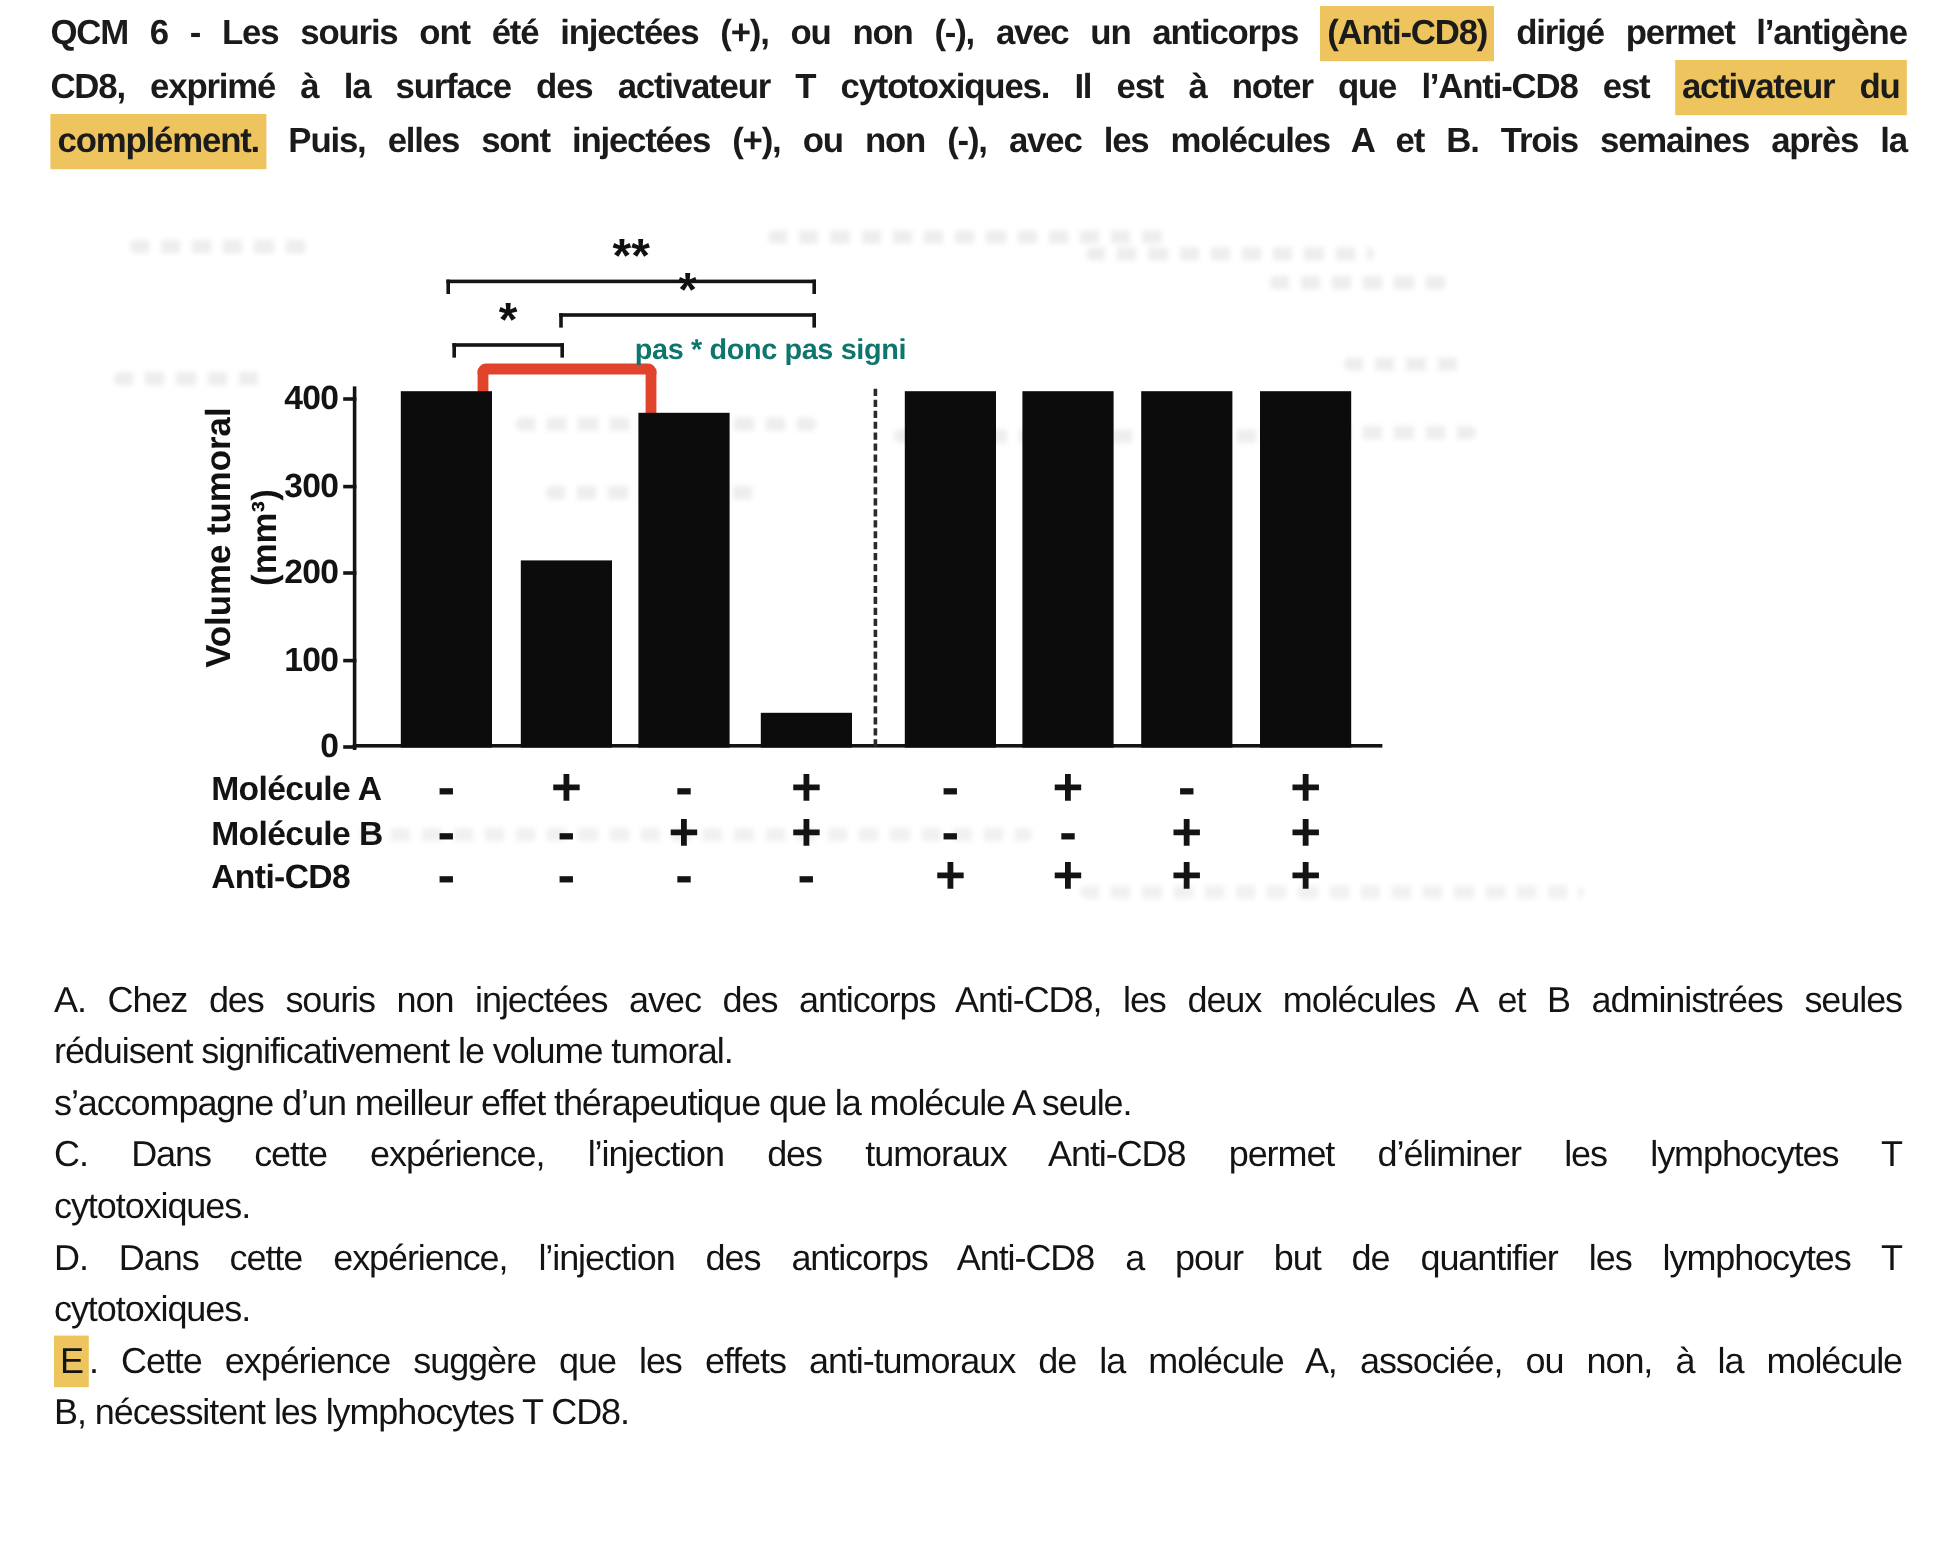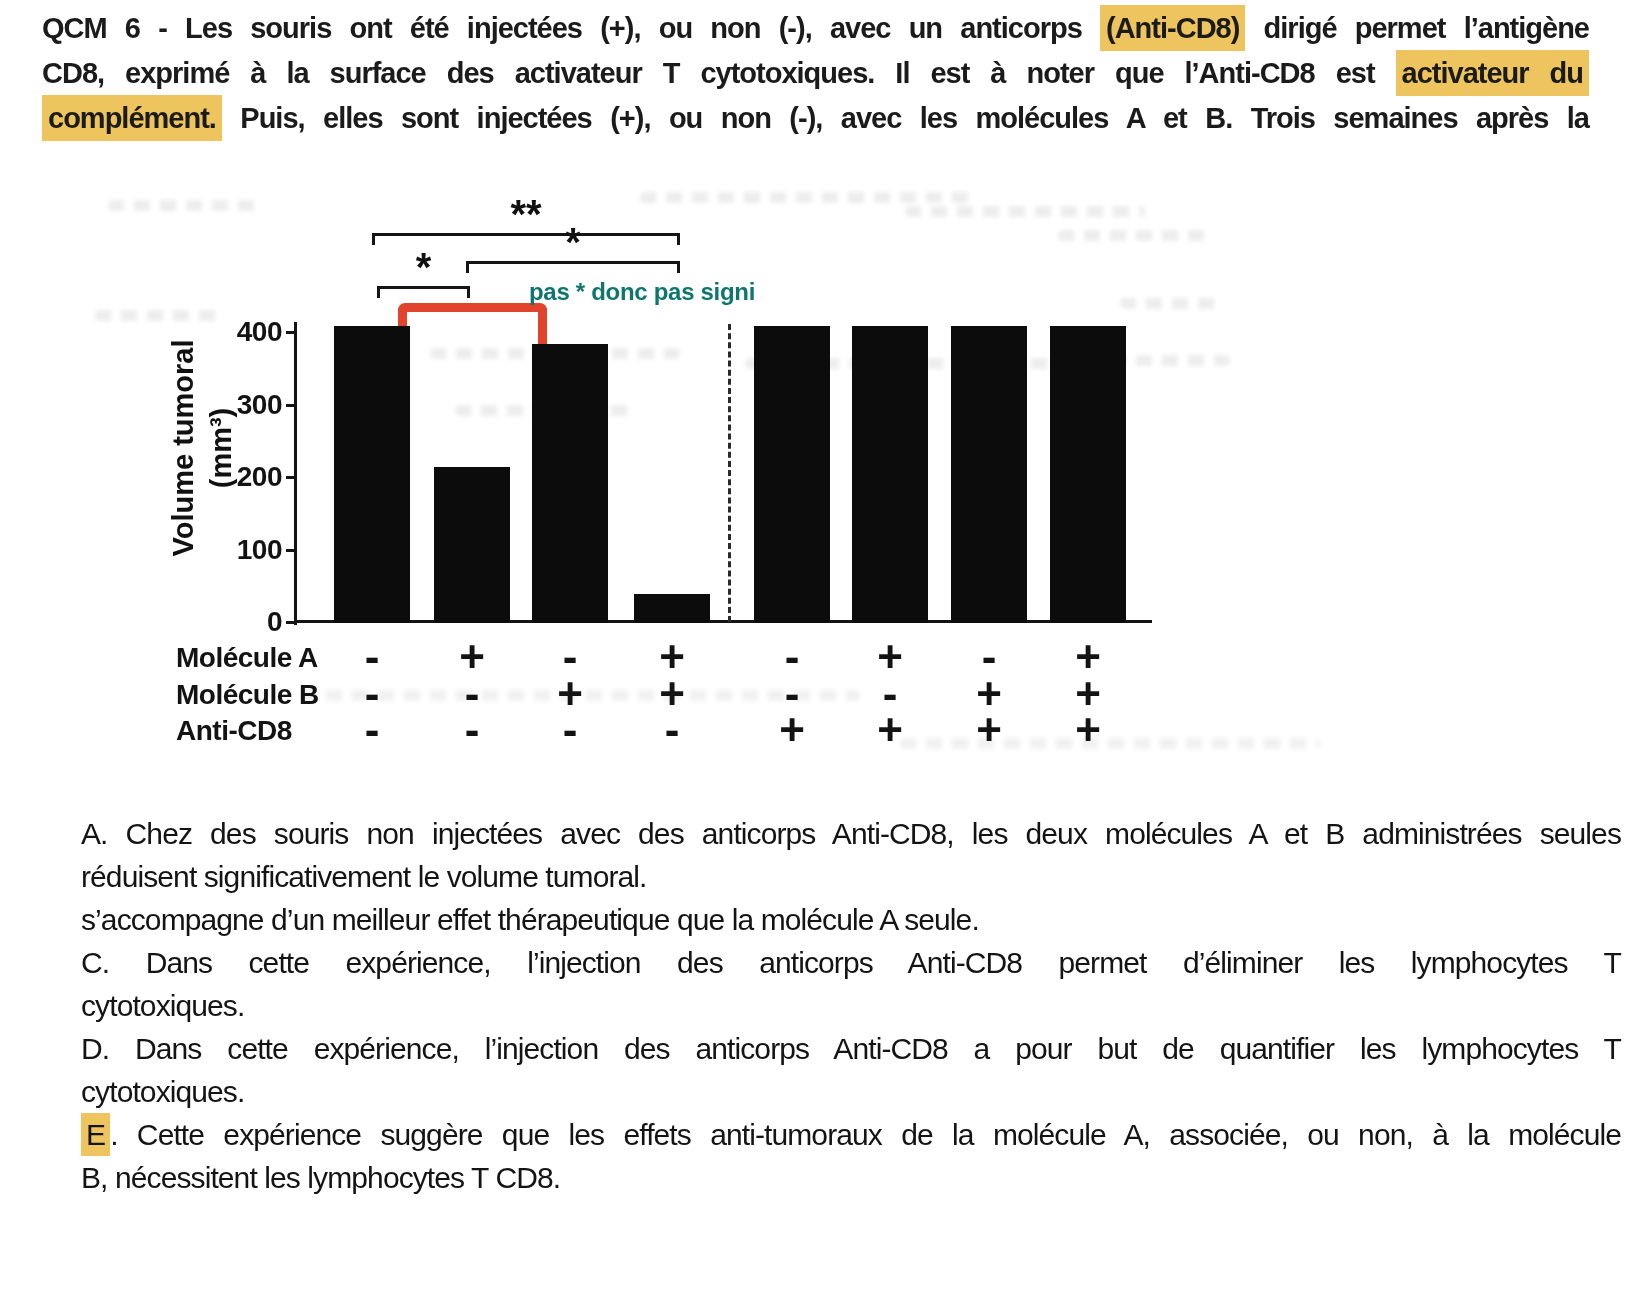--- a/index.html
+++ b/index.html
@@ -21,21 +21,21 @@
   .haxis{left:294px;top:430px;width:858px;height:3px;background:#141414;}
   .redh{left:398px;top:113px;width:149px;height:9px;background:#e1432c;border-radius:7px 7px 0 0;}
   .redl{left:398px;top:118px;width:9px;height:29px;background:#e1432c;}
   .redr{left:538px;top:118px;width:9px;height:47px;background:#e1432c;}
   .redtext{left:529px;top:88px;width:280px;font:bold 24px/28px "Liberation Sans",sans-serif;
            color:#0f766e;letter-spacing:-0.3px;white-space:nowrap;}
   .sm{opacity:.15;filter:blur(2px);height:11px;border-radius:5px;
       background:repeating-linear-gradient(90deg,#8a8a8a 0 16px,transparent 16px 26px);}
   
   .options{position:absolute;left:45px;top:812px;width:1540px;color:#141414;
-           font-size:30px;letter-spacing:-0.9px;margin-left:36px;}
+           font-size:30px;letter-spacing:-0.9px;}
   .oline{height:43px;line-height:43px;text-align:justify;white-space:nowrap;}
   .oline.jl{text-align-last:justify;}
   .oline.ll{text-align-last:left;}
   .ehl{background:#edc45d;padding:5px 5px;}
 </style>
 </head>
 <body>
 
 <div>
 
@@ -120,21 +120,21 @@
       <div style="position: absolute; left: 768px; top: 523px; width: 48px; height: 36px; text-align: center; color: rgb(19, 19, 19); font: bold 44px / 34px &quot;Liberation Sans&quot;, sans-serif;">+</div>
       <div style="position: absolute; left: 866px; top: 523px; width: 48px; height: 36px; text-align: center; color: rgb(19, 19, 19); font: bold 44px / 34px &quot;Liberation Sans&quot;, sans-serif;">+</div>
       <div style="position: absolute; left: 965px; top: 523px; width: 48px; height: 36px; text-align: center; color: rgb(19, 19, 19); font: bold 44px / 34px &quot;Liberation Sans&quot;, sans-serif;">+</div>
       <div style="position: absolute; left: 1064px; top: 523px; width: 48px; height: 36px; text-align: center; color: rgb(19, 19, 19); font: bold 44px / 34px &quot;Liberation Sans&quot;, sans-serif;">+</div>
     </div>
 
   <div class="options">
     <div class="oline jl"><span>A. Chez des souris non injectées avec des anticorps Anti-CD8, les deux molécules A et B administrées seules</span></div>
     <div class="oline ll"><span>réduisent significativement le volume tumoral.</span></div>
     <div class="oline ll"><span>s’accompagne d’un meilleur effet thérapeutique que la molécule A seule.</span></div>
-    <div class="oline jl"><span>C. Dans cette expérience, l’injection des anticorps Anti-CD8 permet d’éliminer les lymphocytes T</span></div>
+    <div class="oline jl"><span>C. Dans cette expérience, l’injection des tumoraux Anti-CD8 permet d’éliminer les lymphocytes T</span></div>
     <div class="oline ll"><span>cytotoxiques.</span></div>
     <div class="oline jl"><span>D. Dans cette expérience, l’injection des anticorps Anti-CD8 a pour but de quantifier les lymphocytes T</span></div>
     <div class="oline ll"><span>cytotoxiques.</span></div>
     <div class="oline jl"><span class="ehl">E</span><span>. Cette expérience suggère que les effets anti-tumoraux de la molécule A, associée, ou non, à la molécule</span></div>
     <div class="oline ll"><span>B, nécessitent les lymphocytes T CD8.</span></div>
   </div>
 
 </div>
 
 </body></html>

